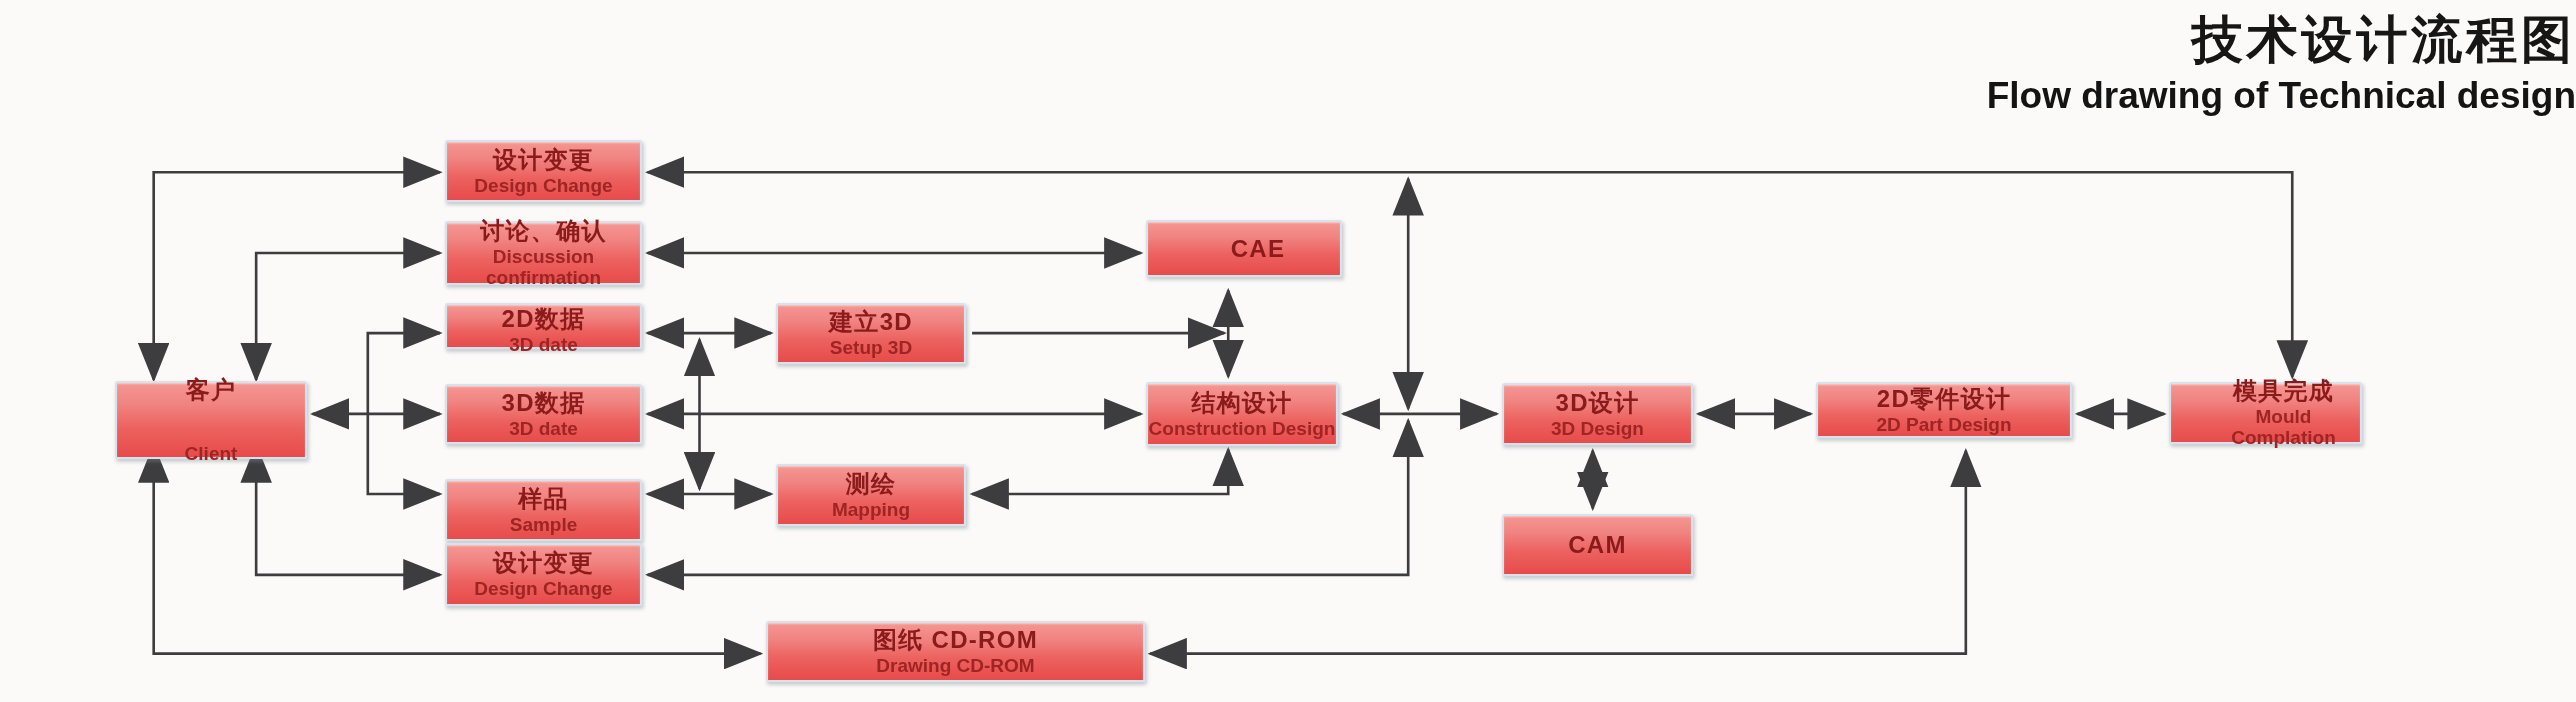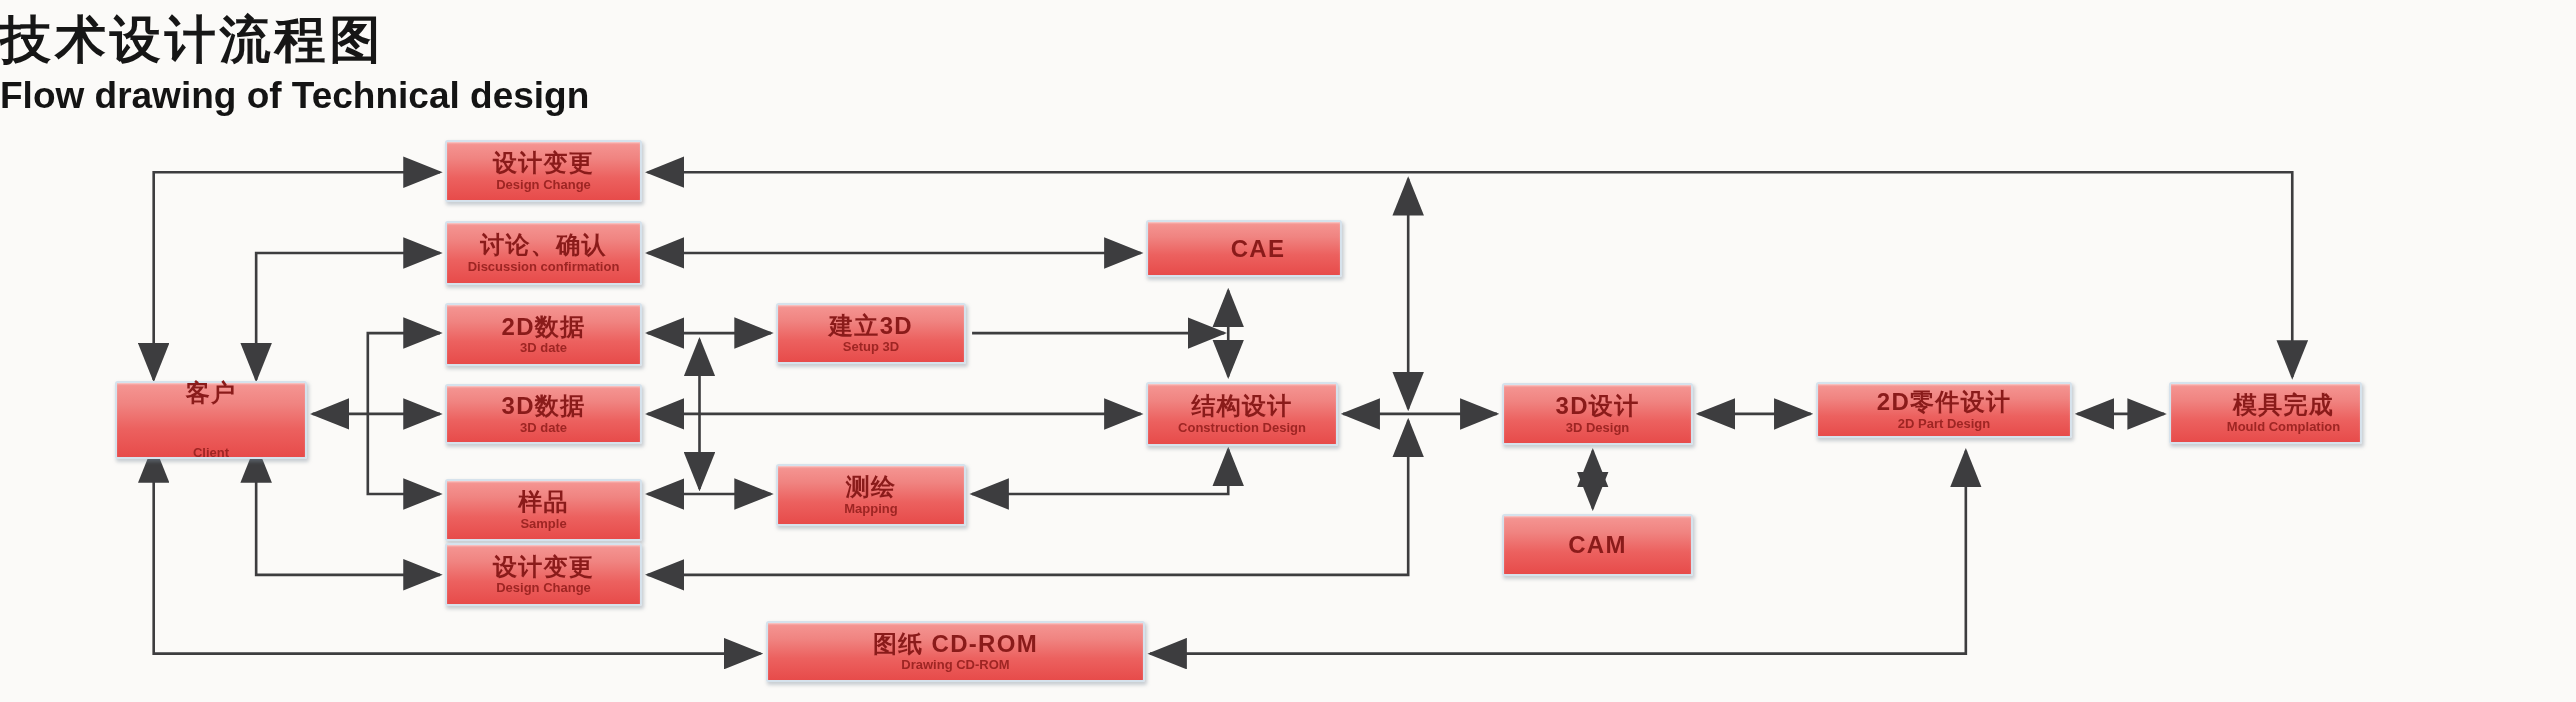--- a/index.html
+++ b/index.html
@@ -2,35 +2,35 @@
 <html style="font-size:10.5px"><head>
 <meta charset="utf-8">
 <style>
   html,body{margin:0;padding:0;}
   body{
     width:2576px;height:703px;position:relative;
     background:#fbfaf8;
     font-family:"Liberation Sans","DejaVu Sans",sans-serif;
     overflow:hidden;
   }
-  .titles{position:absolute;left:0;top:6.6px;width:100%;text-align:left;}
+  .titles{position:absolute;left:0;top:6.6px;width:100%;text-align:right;}
   .title-zh{font-size:51px;font-weight:bold;color:#161616;letter-spacing:3.9px;line-height:1.3;}
   .title-en{font-size:37px;font-weight:bold;color:#141414;margin-top:2.6px;}
   #edges{position:absolute;left:0;top:0;width:2576px;height:703px;}
   #edges polyline{fill:none;stroke:#3d3d3f;stroke-width:4;}
   .node{
     position:absolute;box-sizing:border-box;
     border:2px solid #d6e2ec;border-radius:2.6px;
     background:linear-gradient(180deg,#f59693 0%,#f08481 28%,#ec615f 62%,#e74b4a 100%);
     box-shadow:1.3px 2.6px 3.9px rgba(125,140,155,.4), inset 0 1.3px 1.3px rgba(255,255,255,.45);
     display:flex;flex-direction:column;align-items:center;justify-content:center;
     text-align:center;
   }
   .node .zh{font-size:24px;font-weight:bold;color:#8a1b1a;letter-spacing:1.3px;line-height:1.15;}
-  .node .en{font-size:13px;font-weight:bold;color:#9e2523;line-height:1.15;margin-top:1.3px;}
+  .node .en{font-size:19px;font-weight:bold;color:#9e2523;line-height:1.15;margin-top:1.3px;}
   .node .en:empty{display:none;}
 </style>
 </head>
 <body>
 
 <div class="titles">
   <div class="title-zh">技术设计流程图</div>
   <div class="title-en">Flow drawing of Technical design</div>
 </div>
 
@@ -70,21 +70,21 @@
       <div class="en">Client</div>
     </div>
     <div class="node" style="left: 445px; top: 140px; width: 197px; height: 62px;">
       <div class="zh">设计变更</div>
       <div class="en">Design Change</div>
     </div>
     <div class="node" style="left: 445px; top: 221px; width: 197px; height: 64px;">
       <div class="zh">讨论、确认</div>
       <div class="en">Discussion confirmation</div>
     </div>
-    <div class="node" style="left: 445px; top: 303px; width: 197px; height: 63px;">
+    <div class="node" style="left: 445px; top: 303px; width: 197px; height: 46px; justify-content: space-between;">
       <div class="zh">2D数据</div>
       <div class="en">3D date</div>
     </div>
     <div class="node" style="left: 445px; top: 384px; width: 197px; height: 60px;">
       <div class="zh">3D数据</div>
       <div class="en">3D date</div>
     </div>
     <div class="node" style="left: 445px; top: 463px; width: 197px; height: 62px; margin-top: 16px;">
       <div class="zh">样品</div>
       <div class="en">Sample</div>

